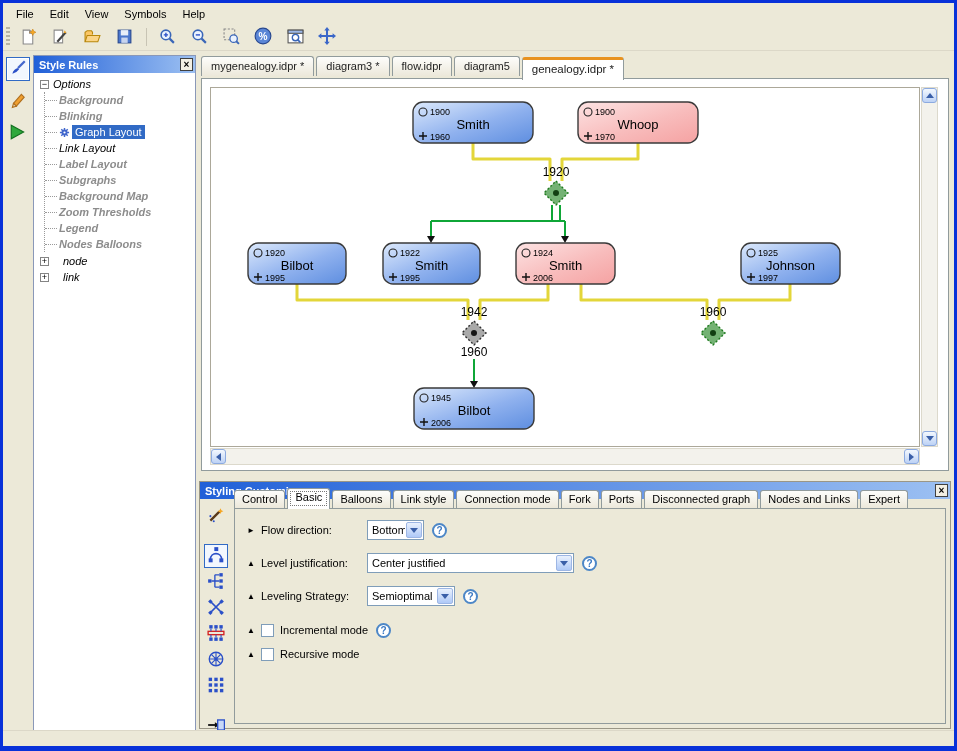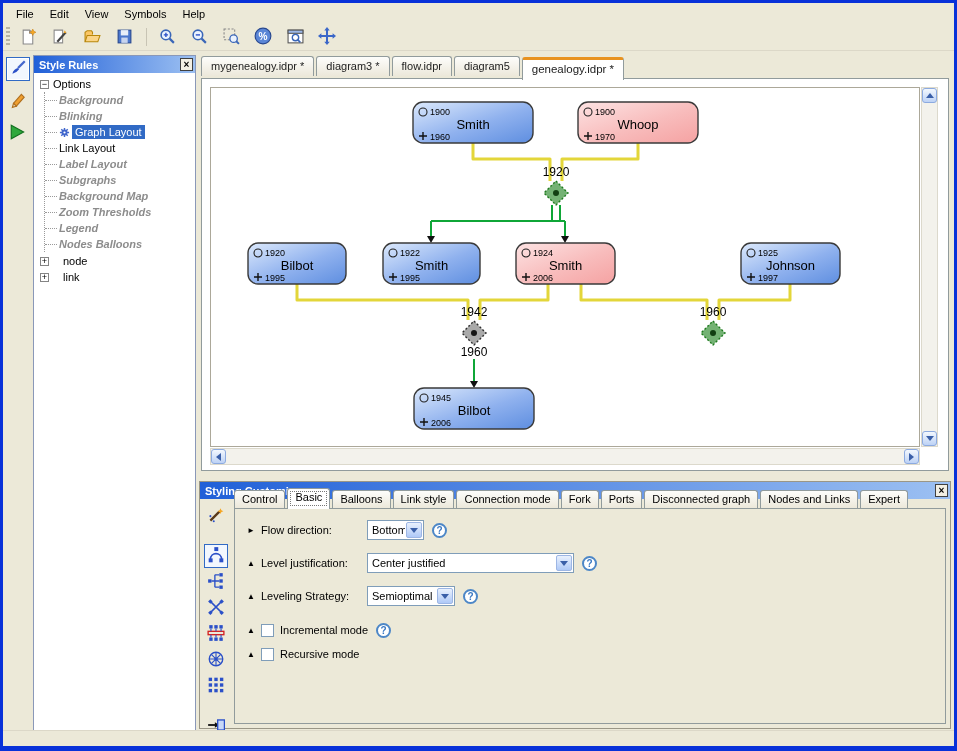--- a/index.html
+++ b/index.html
@@ -41,21 +41,21 @@
                text-align:center; cursor:default; }
   .tree { padding:3px 0 0 6px; background:#fff; height:calc(100% - 17px); overflow:hidden; }
   .tree-row { height:16px; display:flex; align-items:center; white-space:nowrap; }
   .expander { width:9px; height:9px; border:1px solid #848484; background:#fff;
               font-size:9px; line-height:7px; text-align:center; margin-right:4px; flex:0 0 9px; }
   .tree-children { margin-left:4px; border-left:1px dotted #9A9A9A; padding-left:14px; }
   .tree-children .tree-row { position:relative; }
   .tree-children .tree-row::before { content:""; position:absolute; left:-14px; top:8px;
               width:12px; border-top:1px dotted #9A9A9A; }
   .t-inactive { color:#8C8C8C; font-style:italic;font-weight:bold; }
-  .t-normal { color:#000; }
+  .t-normal { color:#000;font-style:italic; }
   .t-selected { background:#316AC5; color:#fff; padding:1px 3px; }
   .gear { margin-right:2px; display:inline-flex; }
 
   
   .doc-tabs { position:absolute; left:198px; top:53px; height:22px; display:flex;
               z-index:3; }
   .doc-tab { height:20px; padding:3px 9px 2px; background:linear-gradient(#FDFDFB,#ECE8DA);
              border:1px solid #919B9C; border-bottom:none; border-radius:3px 3px 0 0;
              margin-right:2px; color:#222; }
   .doc-tab.active { height:23px; background:#fff; border-top:3px solid #E8921F;

